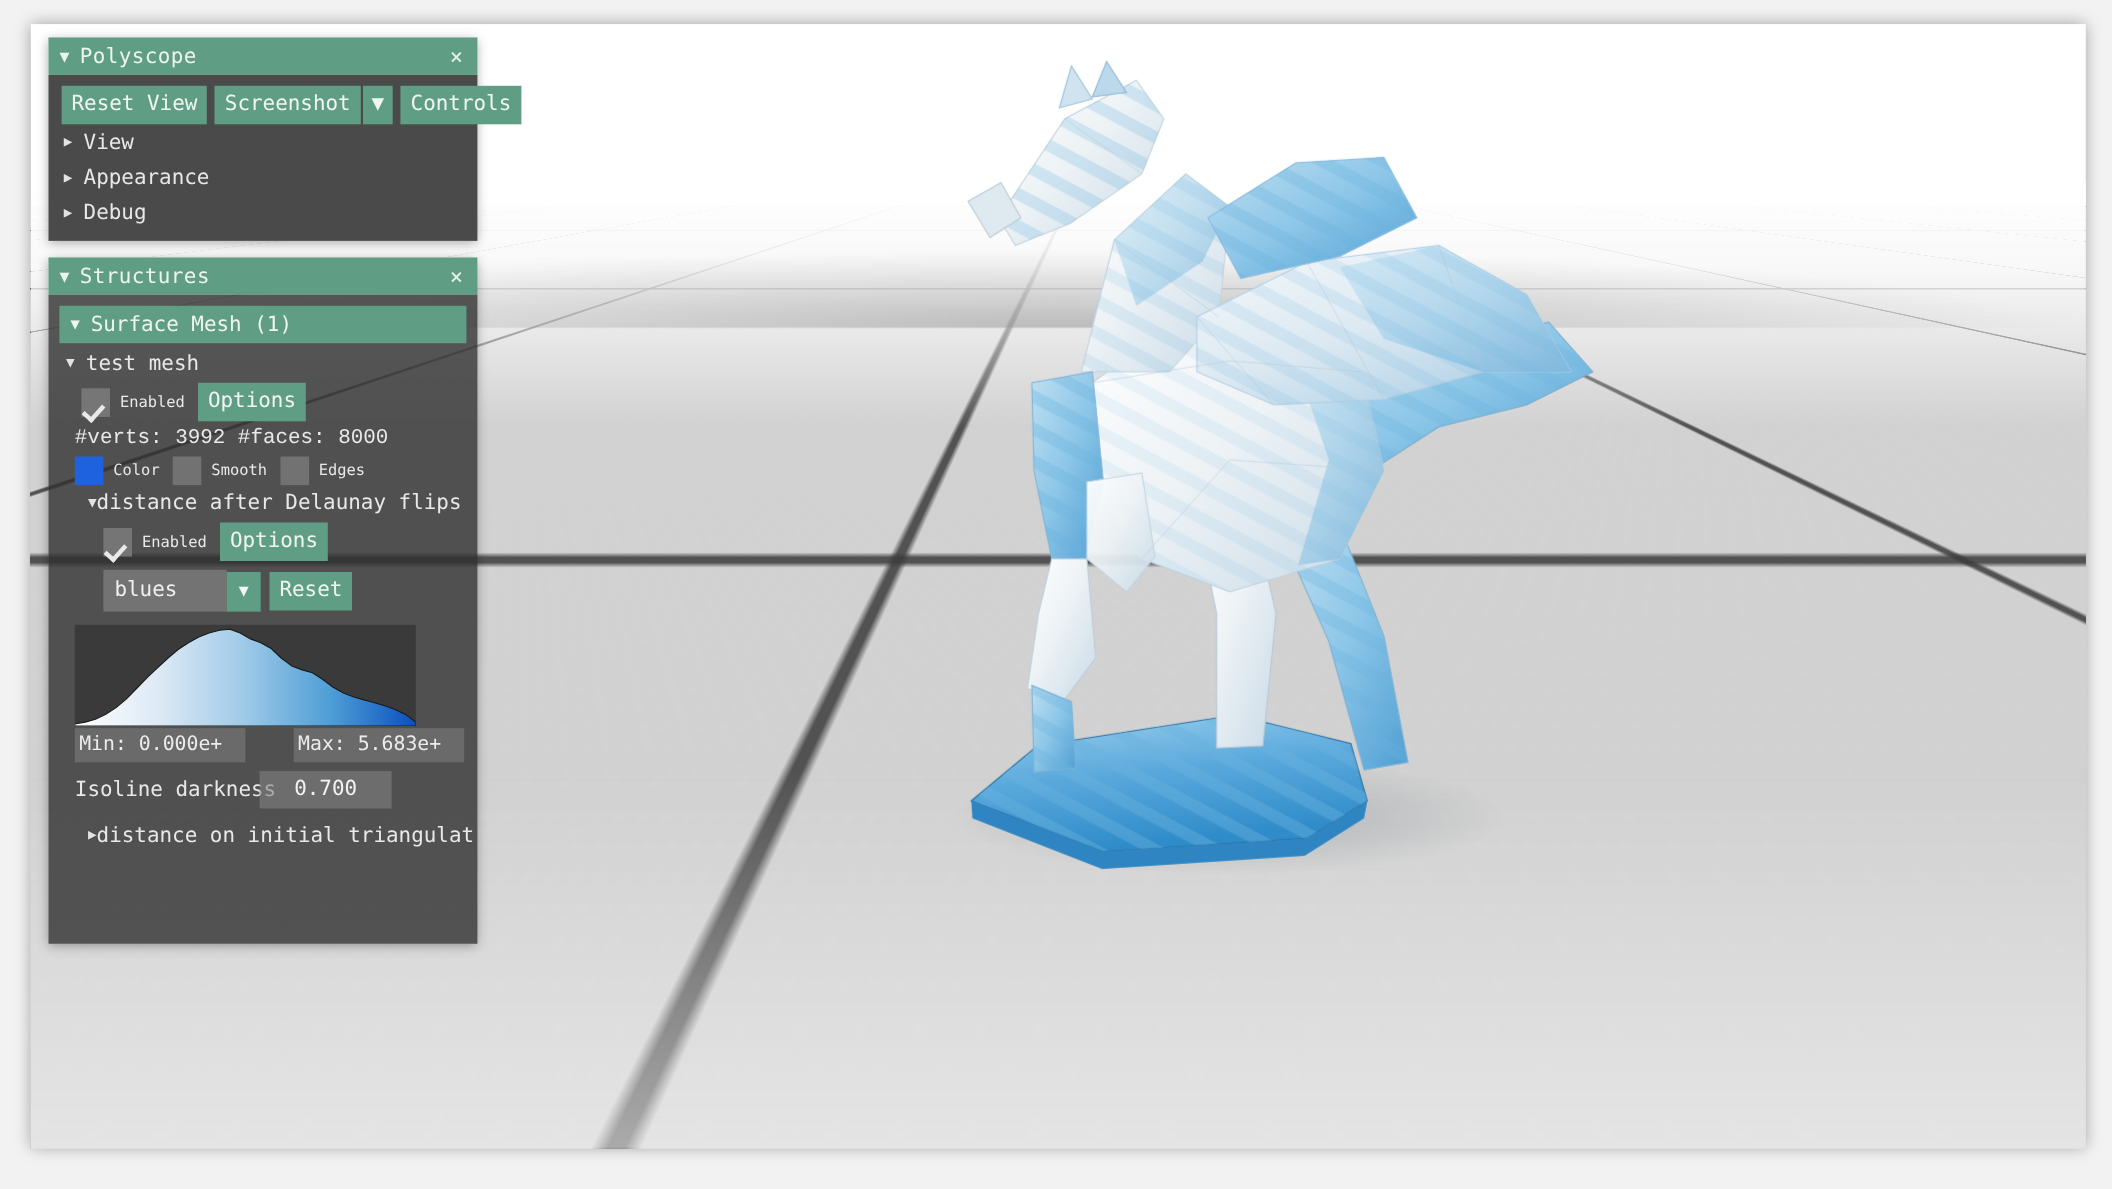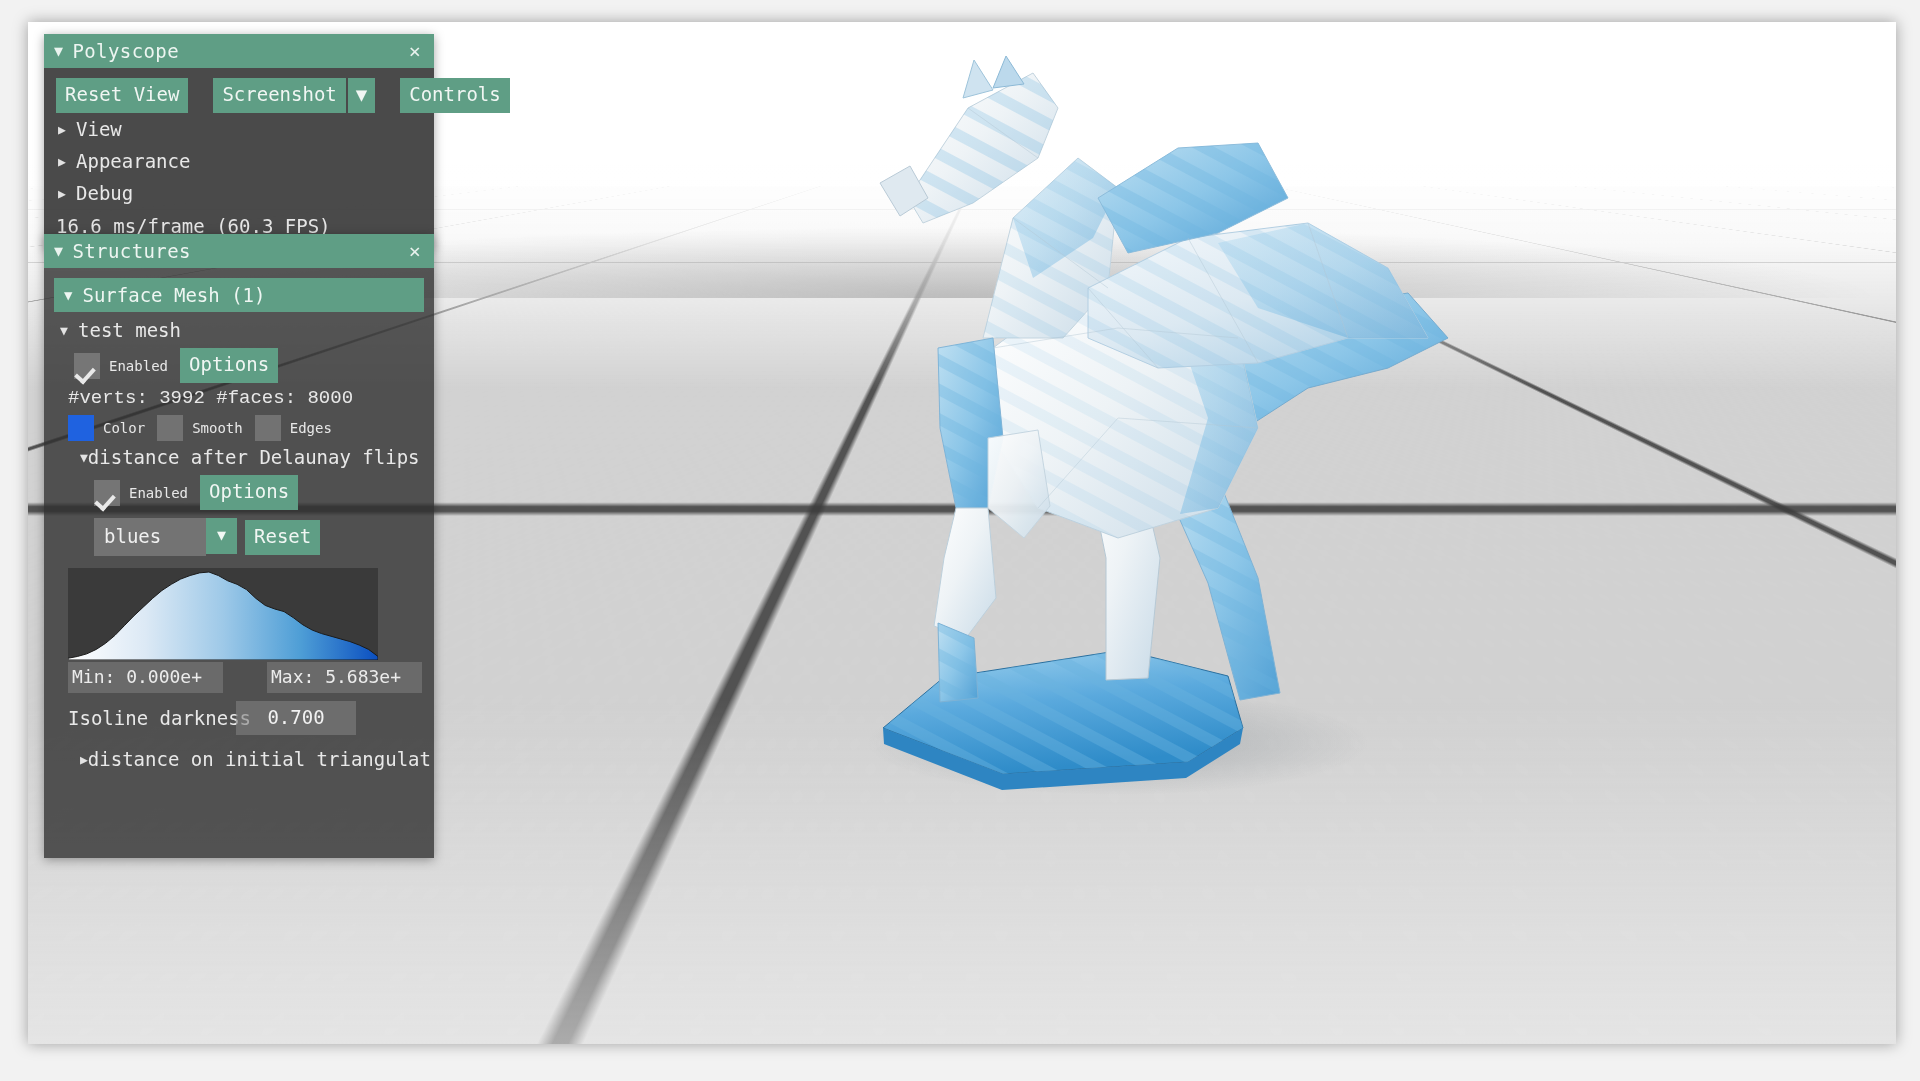--- a/index.html
+++ b/index.html
@@ -37,41 +37,41 @@
      color:#e8e8e8;box-shadow:0 2px 10px rgba(0,0,0,.35);}
   .pswin-title{display:flex;align-items:center;height:34px;padding:0 8px 0 10px;
      background:#5f9e85;color:#edf5f1;font-size:19px;letter-spacing:.4px;}
   .pswin-title .tri{margin-right:9px;font-size:15px;line-height:1;color:#eaf4ef;}
   .pswin-title .ttl{flex:1;}
   .pswin-title .x{width:22px;text-align:center;font-size:20px;color:#e7f1ec;cursor:pointer;}
   .pswin-body{background:rgba(60,60,60,.93);padding:6px 0 10px 0;}
 
   .row{display:flex;align-items:center;padding:0 12px;}
   .btn{background:#5f9e85;color:#f0f6f3;font-size:19px;line-height:1;
-      padding:7px 9px 9px 9px;margin-right:25px;cursor:pointer;white-space:nowrap;}
+      padding:7px 9px 9px 9px;margin-right:7px;cursor:pointer;white-space:nowrap;}
   .btn.small{padding:7px 8px 9px 8px;}
   .tree{font-size:19px;padding:5px 12px 5px 14px;display:flex;align-items:center;cursor:pointer;}
   .tree .tri{display:inline-block;width:18px;font-size:13px;color:#e3e3e3;}
   .fps{font-size:19px;padding:6px 12px 2px 12px;color:#e6e6e6;white-space:nowrap;}
 
   
   #structures .pswin-body{background:rgba(47,47,47,.80);padding-bottom:14px;}
   .sec-head{background:#5f9e85;color:#eef6f2;font-size:19px;display:flex;align-items:center;
     margin:4px 10px 2px 10px;padding:6px 10px;}
   .sec-head .tri{margin-right:10px;font-size:14px;}
   .chk{width:26px;height:26px;background:rgba(128,128,128,.78);margin-right:9px;position:relative;
      flex:0 0 auto;cursor:pointer;}
   .chk.on:after{content:"";position:absolute;left:5px;top:11px;width:8px;height:15px;
      border:solid #e9e9e9;border-width:0 4px 4px 0;transform:rotate(42deg);}
   .lbl{font-size:14px;margin-right:12px;white-space:nowrap;}
   .stat{font-size:19px;padding:4px 12px 4px 24px;white-space:nowrap;font-family:Liberation Mono, monospace;}
   .swatch{width:26px;height:26px;background:#1f62e0;margin-right:9px;flex:0 0 auto;cursor:pointer;}
   .box{width:26px;height:26px;background:rgba(128,128,128,.72);margin-right:9px;flex:0 0 auto;cursor:pointer;}
 
-  .combo{display:flex;align-items:flex-start;margin-right:8px;}
+  .combo{display:flex;align-items:flex-end;margin-right:8px;}
   .combo .val{background:rgba(128,128,128,.74);color:#f0f0f0;font-size:19px;
      padding:7px 10px 9px 10px;width:92px;}
   .combo .arrow{background:#5f9e85;color:#f2f8f5;font-size:15px;padding:8px 11px 10px 11px;}
 
   .hist{margin:12px 12px 0 24px;width:310px;height:92px;background:rgba(40,40,40,.55);position:relative;overflow:hidden;}
   .minmax{display:flex;margin:2px 12px 0 24px;gap:40px;}
   .minmax .cell{background:rgba(128,128,128,.55);color:#ececec;font-size:18px;
      padding:4px 4px 6px 4px;width:150px;overflow:hidden;white-space:nowrap;}
   .minmax .cell:first-child{margin-right:4px;}
 
@@ -202,21 +202,20 @@
           <span>View</span>
         </div>
         <div class="tree">
           <span class="tri">▶</span>
           <span>Appearance</span>
         </div>
         <div class="tree">
           <span class="tri">▶</span>
           <span>Debug</span>
         </div>
-        <div class="fps">16.6 ms/frame (60.3 FPS)</div>
       </div>
     </div>
 
     <div class="pswin" id="structures" style="left:16px;top:212px;width:390px;">
       <div class="pswin-title">
         <span class="tri">▼</span>
         <span class="ttl">Structures</span>
         <span class="x">×</span>
       </div>
       <div class="pswin-body" style="min-height:570px;">

